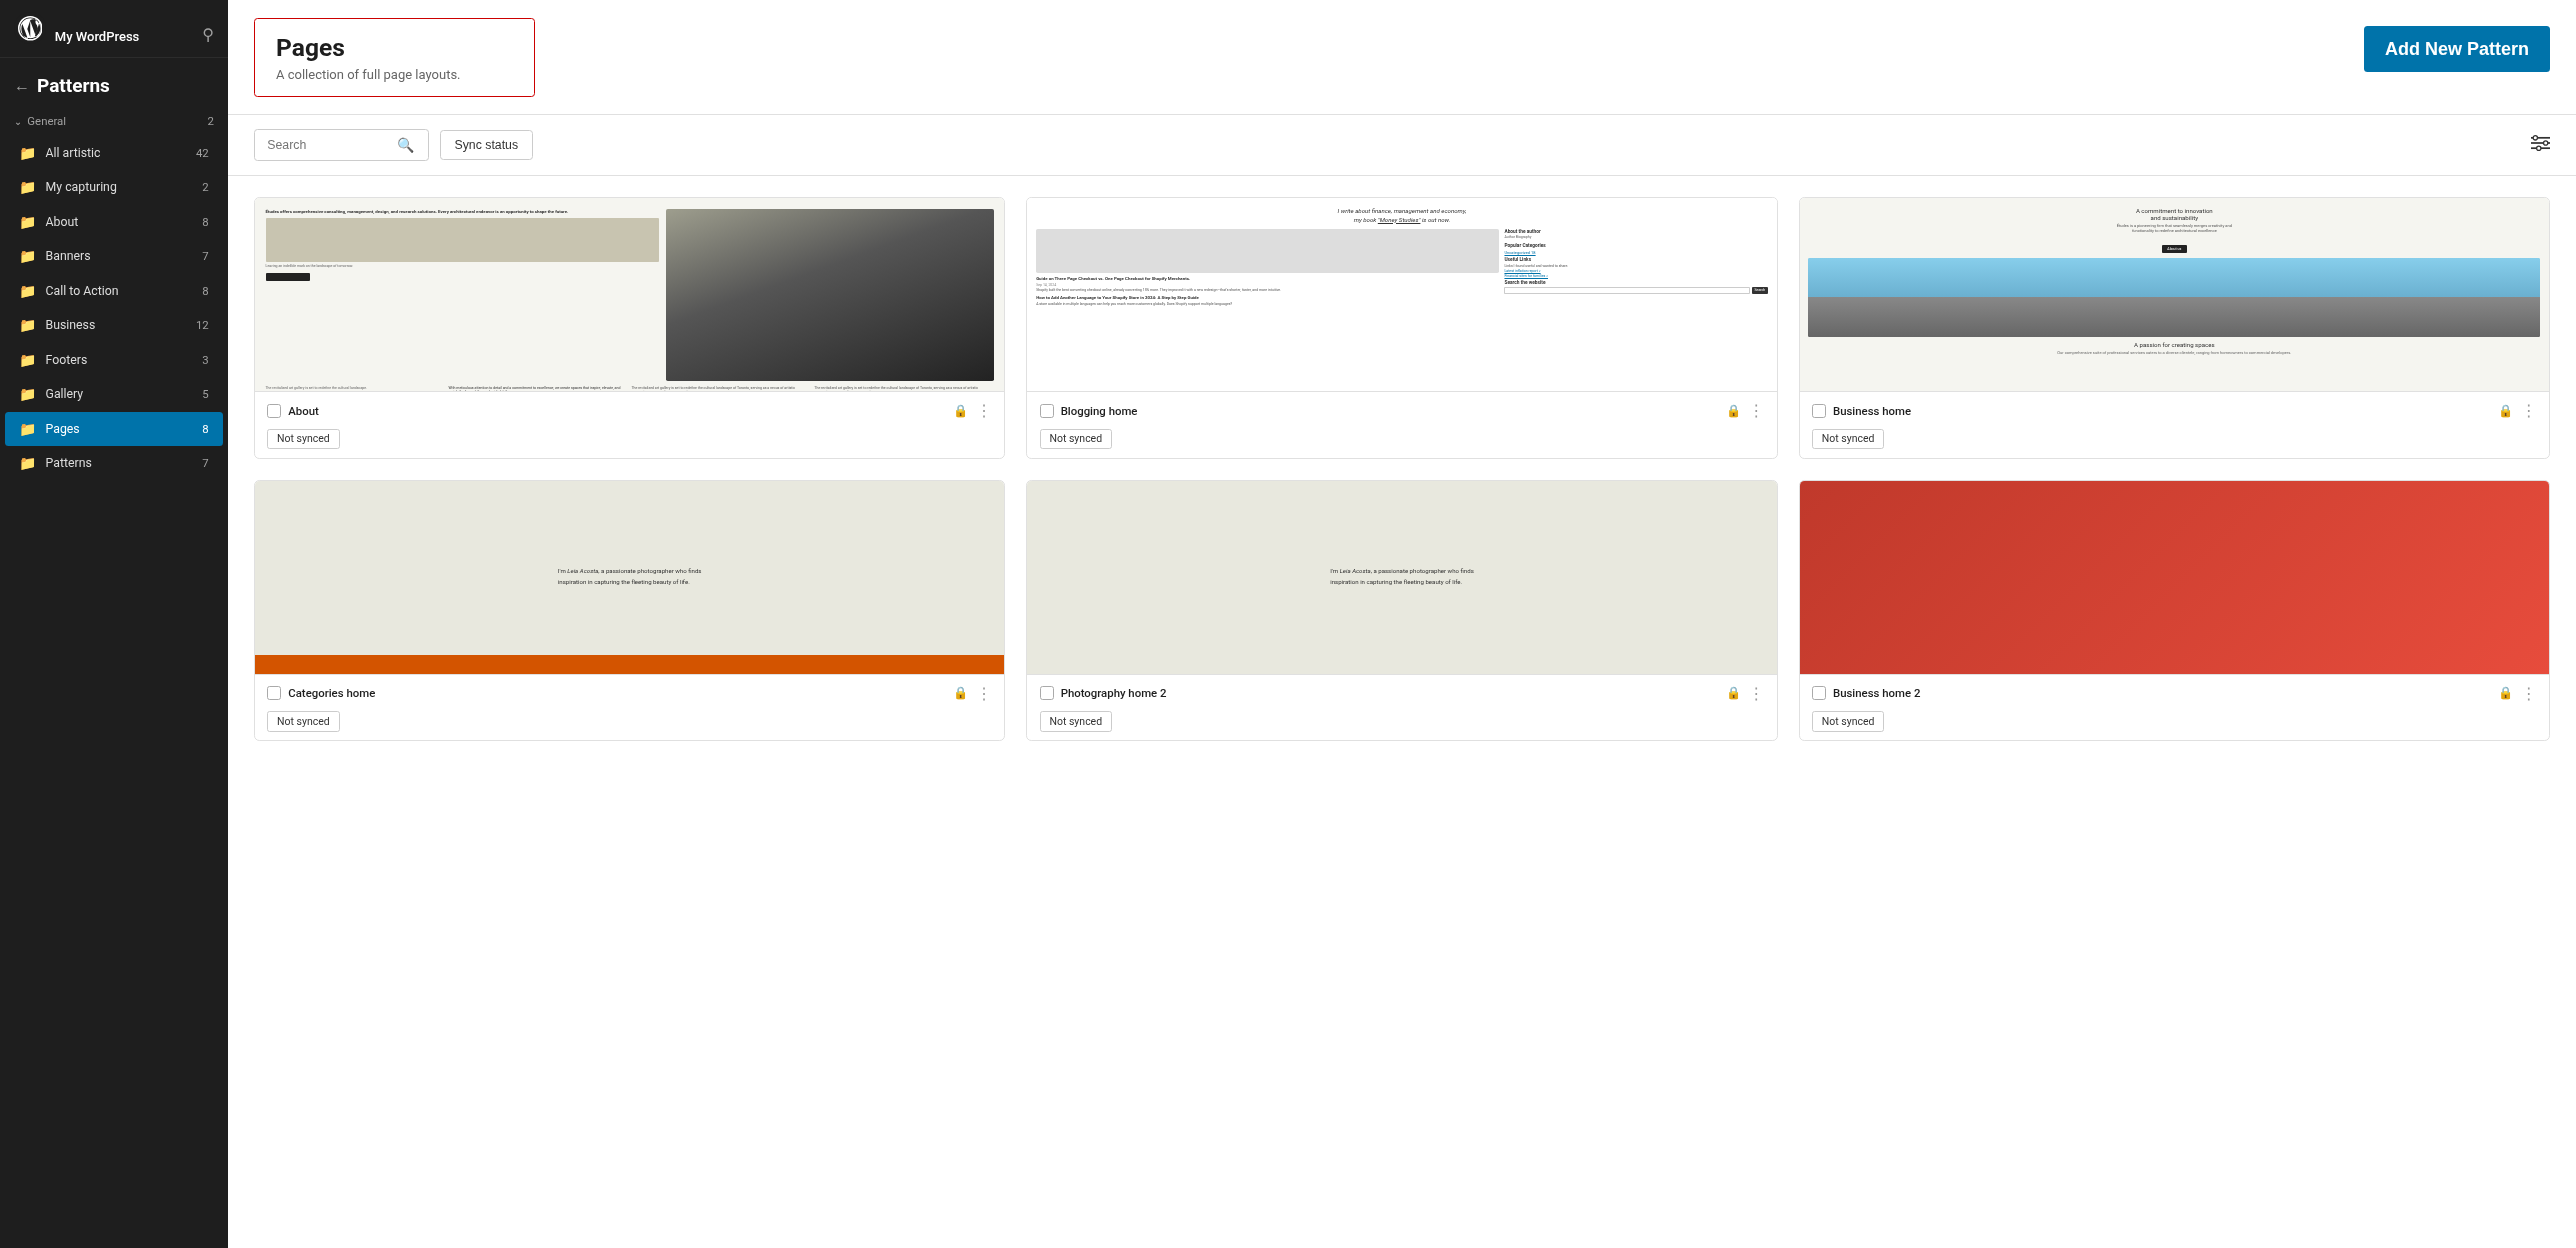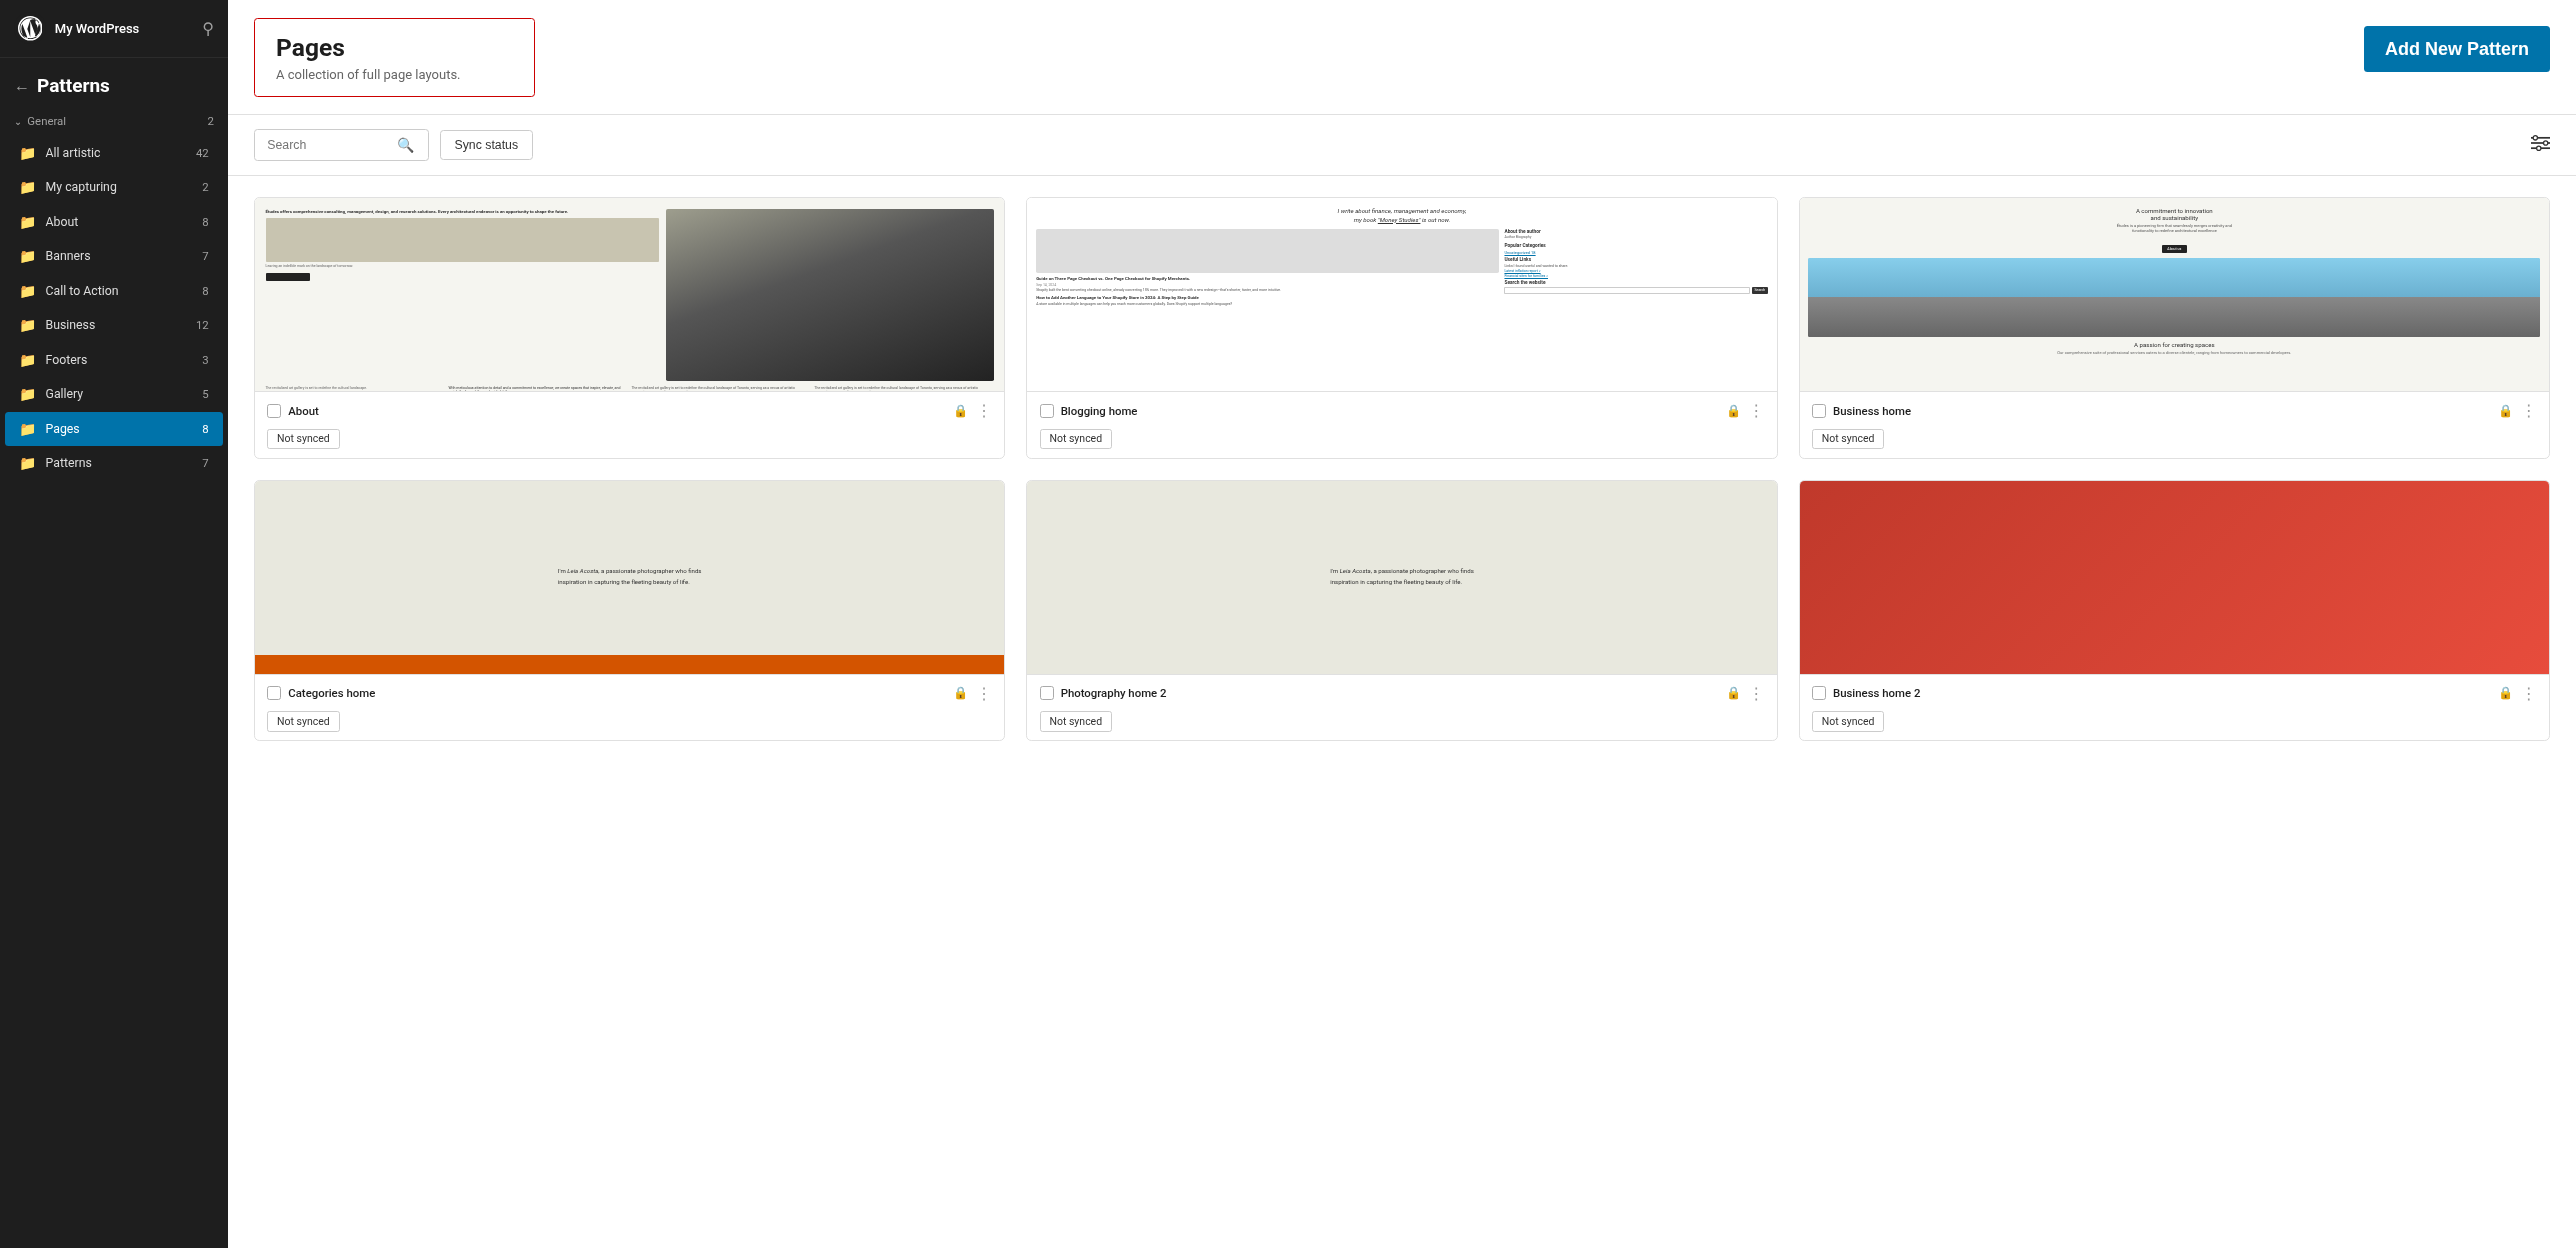--- a/index.html
+++ b/index.html
@@ -11,21 +11,21 @@
       min-width: 228px;
       background: #1e1e1e;
       color: #fff;
       display: flex;
       flex-direction: column;
       height: 100vh;
       overflow-y: auto;
     }
     .sidebar-header {
       display: flex;
-      align-items: center;
+      align-items: flex-end;
       padding: 12.3px 14px;
       background: #1e1e1e;
       border-bottom: 0.9px solid #2c2c2c;
     }
     .wp-logo {
       width: 32px; height: 32px;
       background: #1e1e1e;
       border-radius: 50%;
       display: flex; align-items: center; justify-content: center;
       margin-right: 8.8px;

